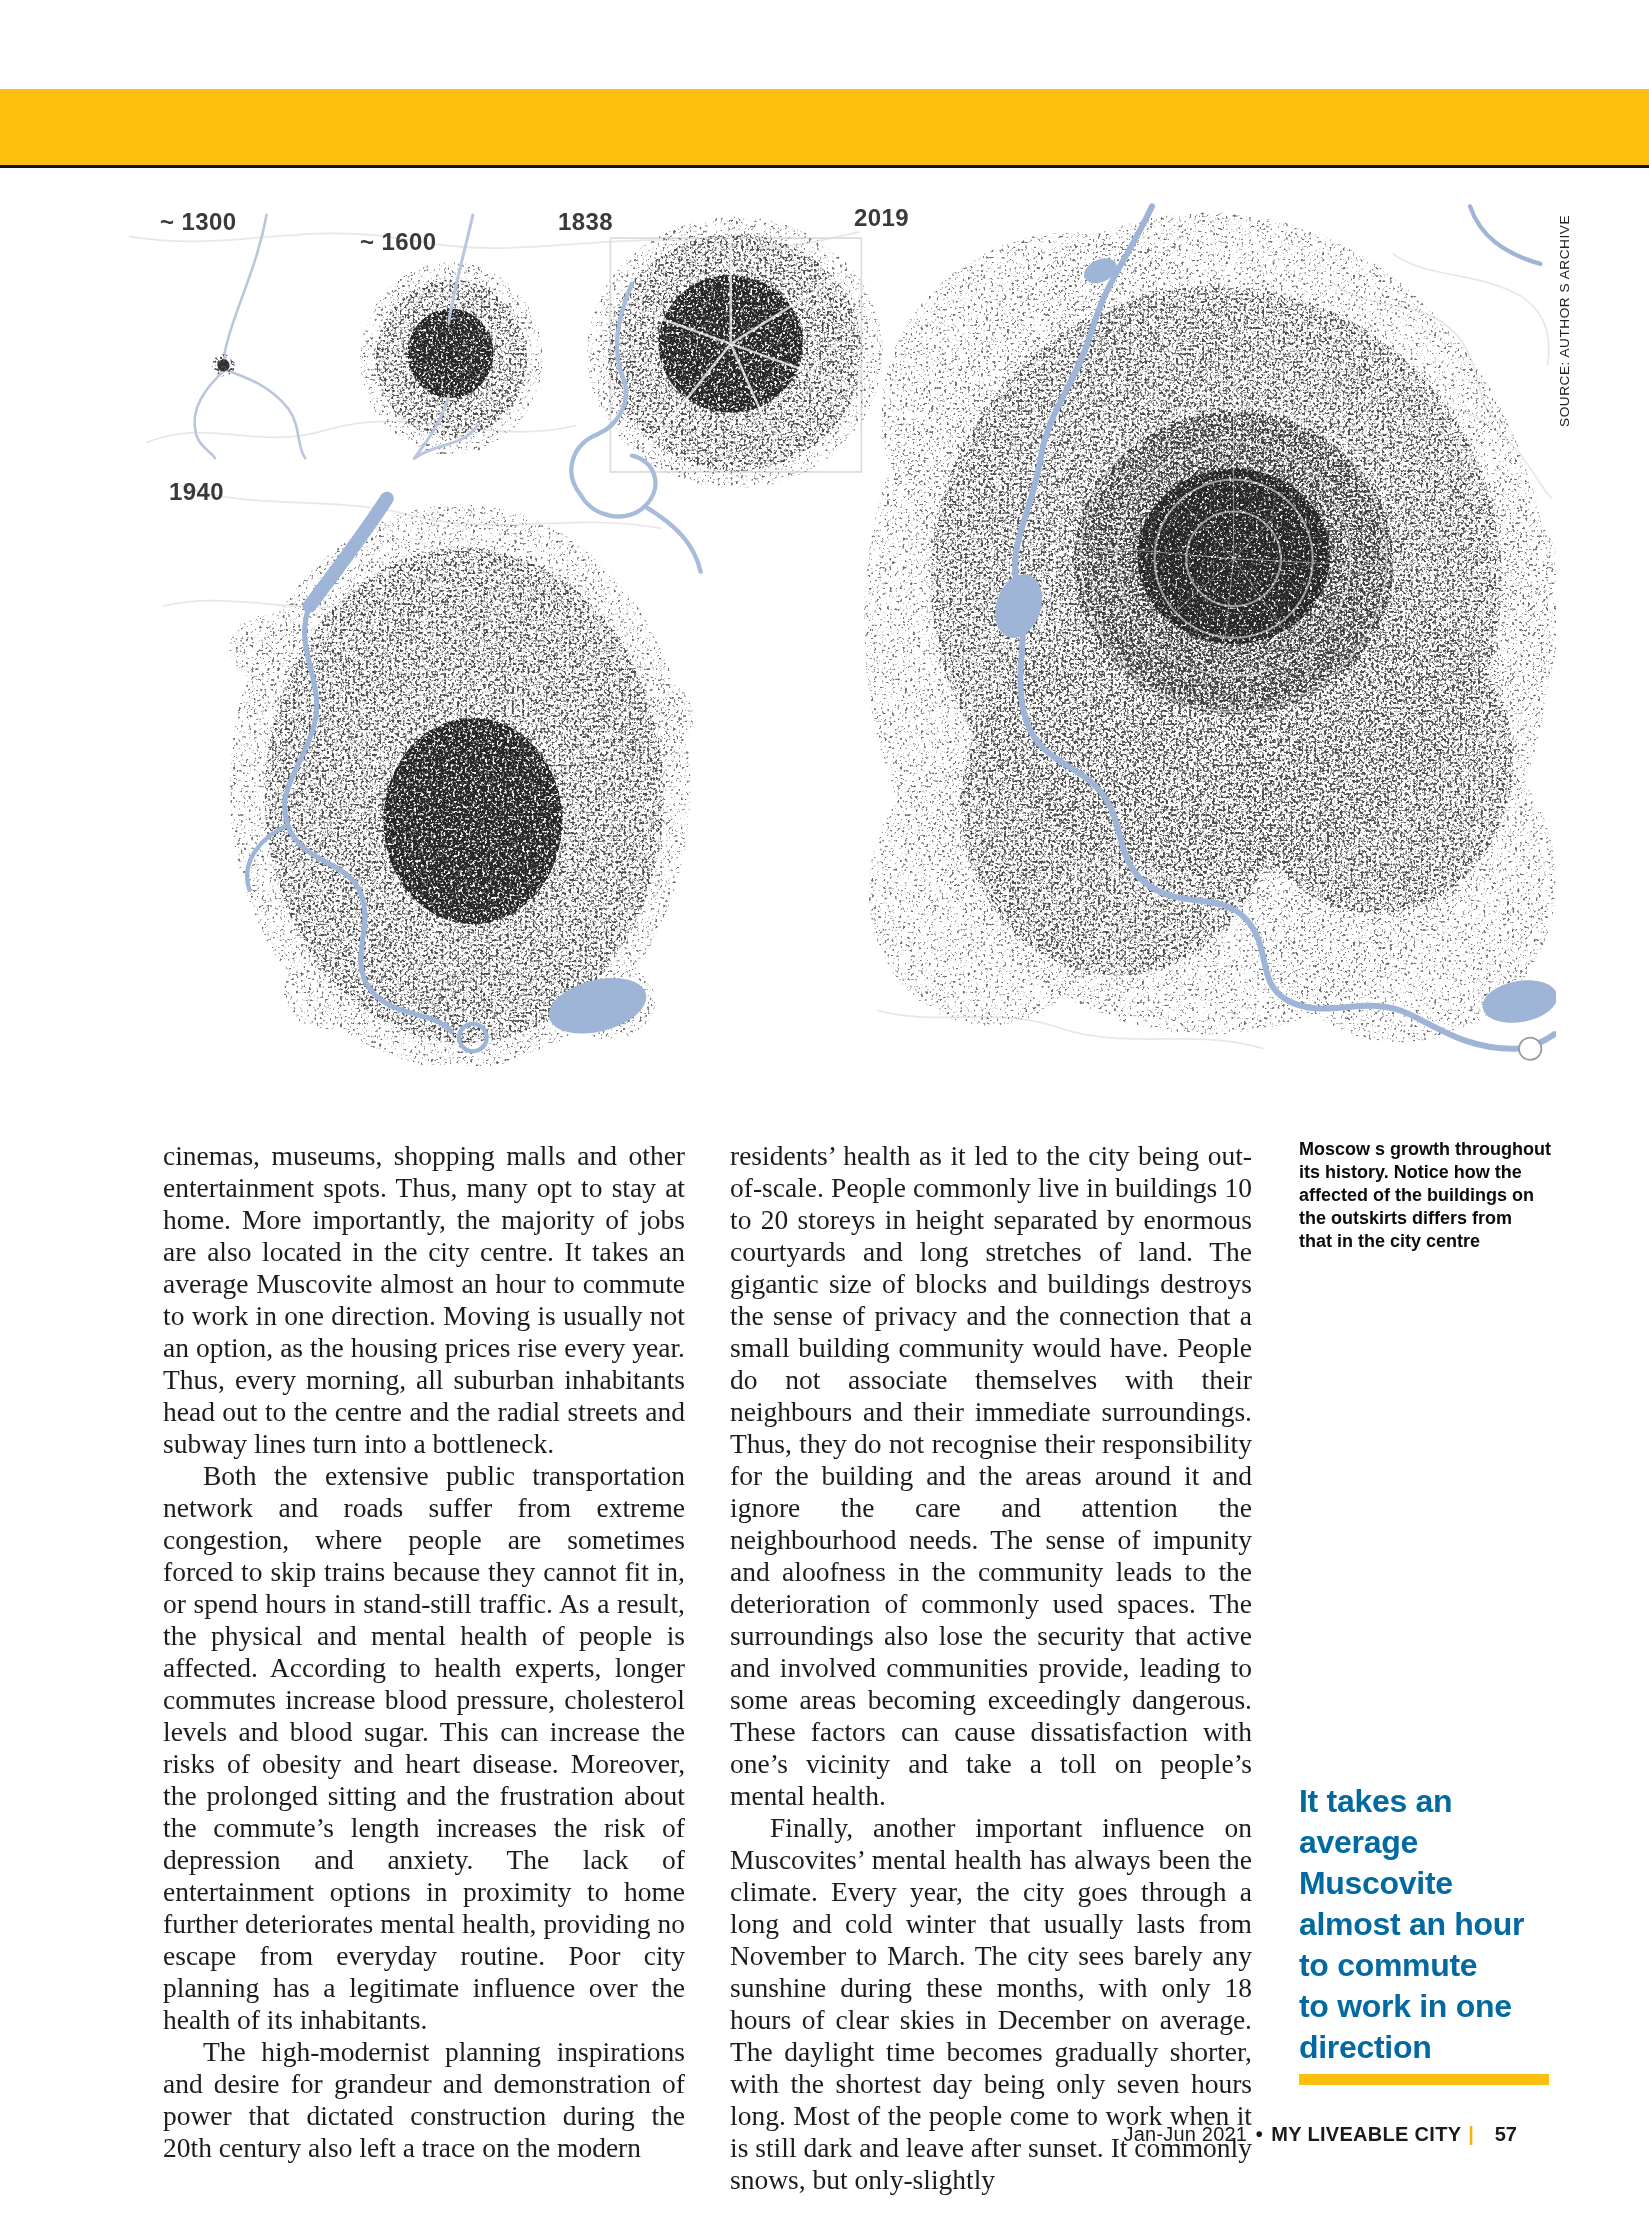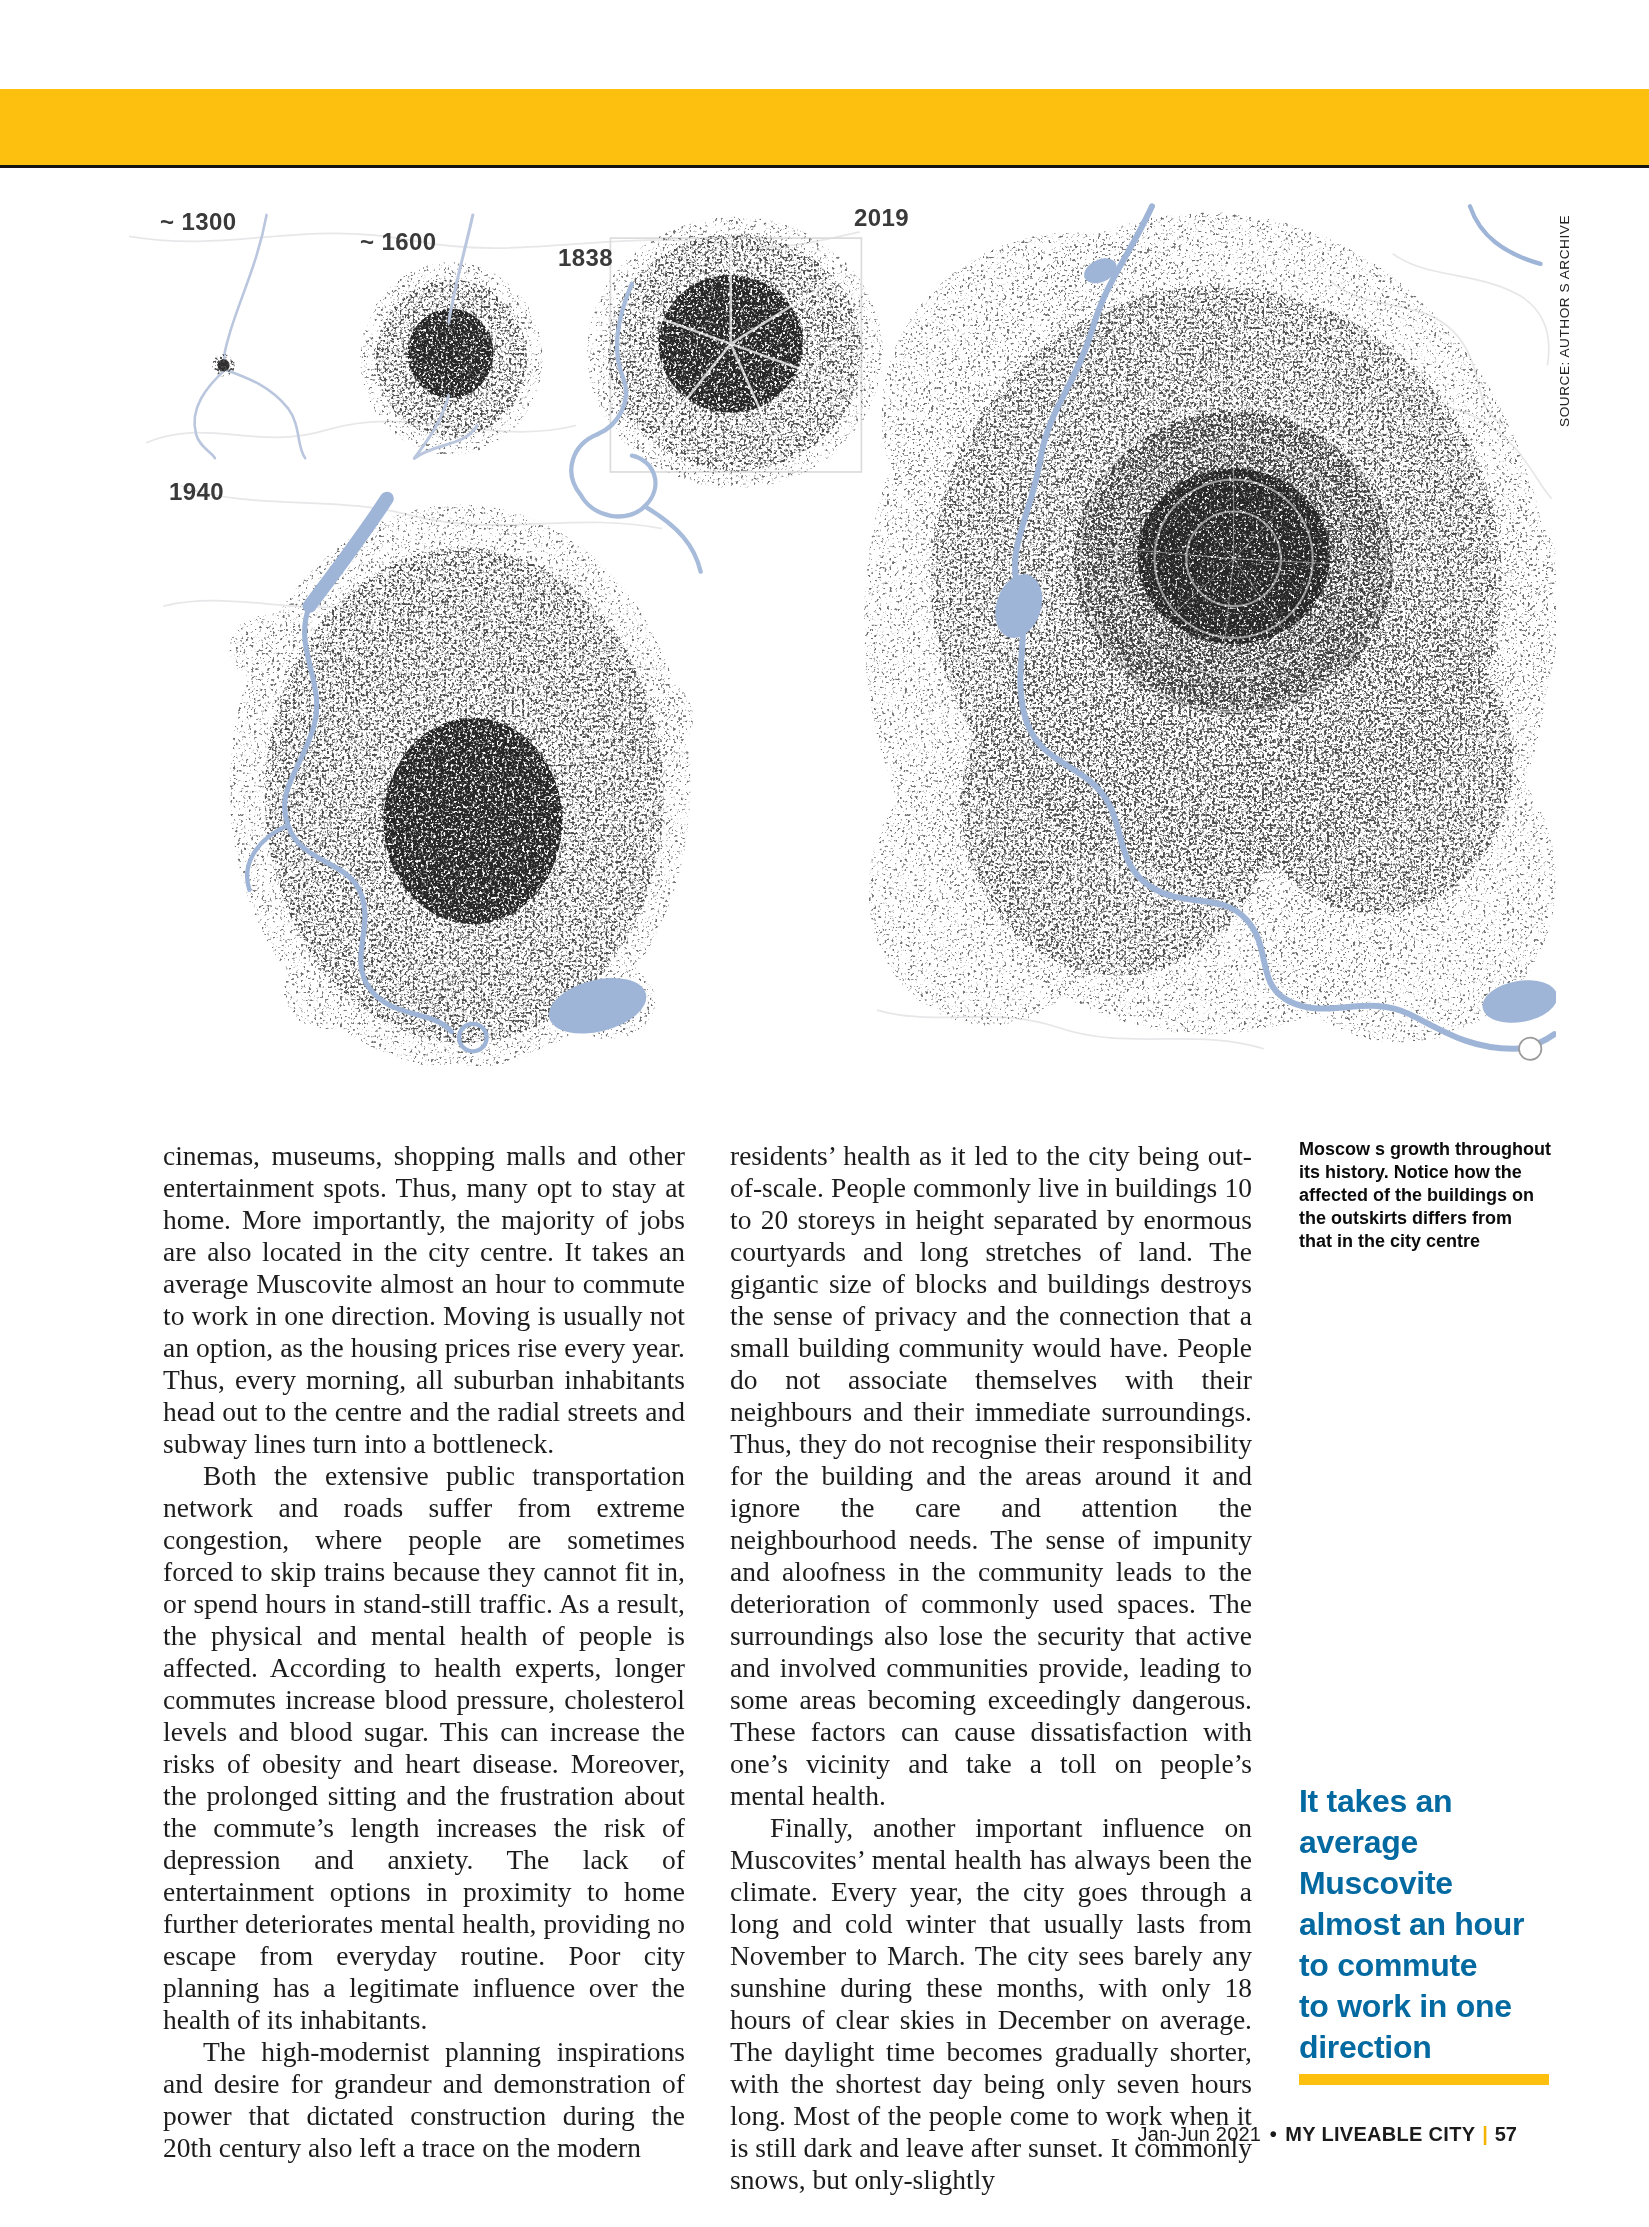--- a/index.html
+++ b/index.html
@@ -15,21 +15,21 @@
 
   
   .maps-figure { position:absolute; left:129px; top:202px; width:1427px; height:864px; }
   .maps-figure svg { position:absolute; left:0; top:0; }
   .map-label {
     position:absolute; font-weight:bold; font-size:24px; line-height:24px;
     color:#3a3a3a; letter-spacing:0.4px;
   }
   .lbl-1300 { left:31px;  top:7.7px;  }
   .lbl-1600 { left:231px; top:7.7px;margin-top:20px;  }
-  .lbl-1838 { left:429px; top:7.7px;margin-top:36px;  }
+  .lbl-1838 { left:429px; top:7.7px;  }
   .lbl-2019 { left:725px; top:4.3px;  }
   .lbl-1940 { left:40px;  top:278px;text-align:right; }
 
   .source-credit {
     position:absolute; left:1557px; top:427px; width:241px; height:19px;
     transform:rotate(-90deg); transform-origin:0 0;
     font-size:13.7px; letter-spacing:0.5px; color:#222; white-space:nowrap;
   }
 
   
@@ -59,21 +59,21 @@
 
   
   .page-footer {
     position:absolute; right:133px; top:2123px;
     font-size:20px; color:#1a1a1a; white-space:nowrap;
   }
   .page-footer .issue { font-weight:normal; letter-spacing:0.2px; }
   .page-footer .bullet { font-weight:bold; margin:0 8.6px; }
   .page-footer .magazine { font-weight:bold; letter-spacing:0.3px; }
   .page-footer .divider { color:#F5B400; font-weight:bold; margin:0 6.9px; }
-  .page-footer .pagenum { font-weight:bold; }
+  .page-footer .pagenum { font-weight:bold;margin-left:14px; }
 </style>
 </head>
 <body>
 
 <div class="page">
 
   <div class="accent-bar"></div>
   <div class="header-rule"></div>
 
   <div class="maps-figure">

